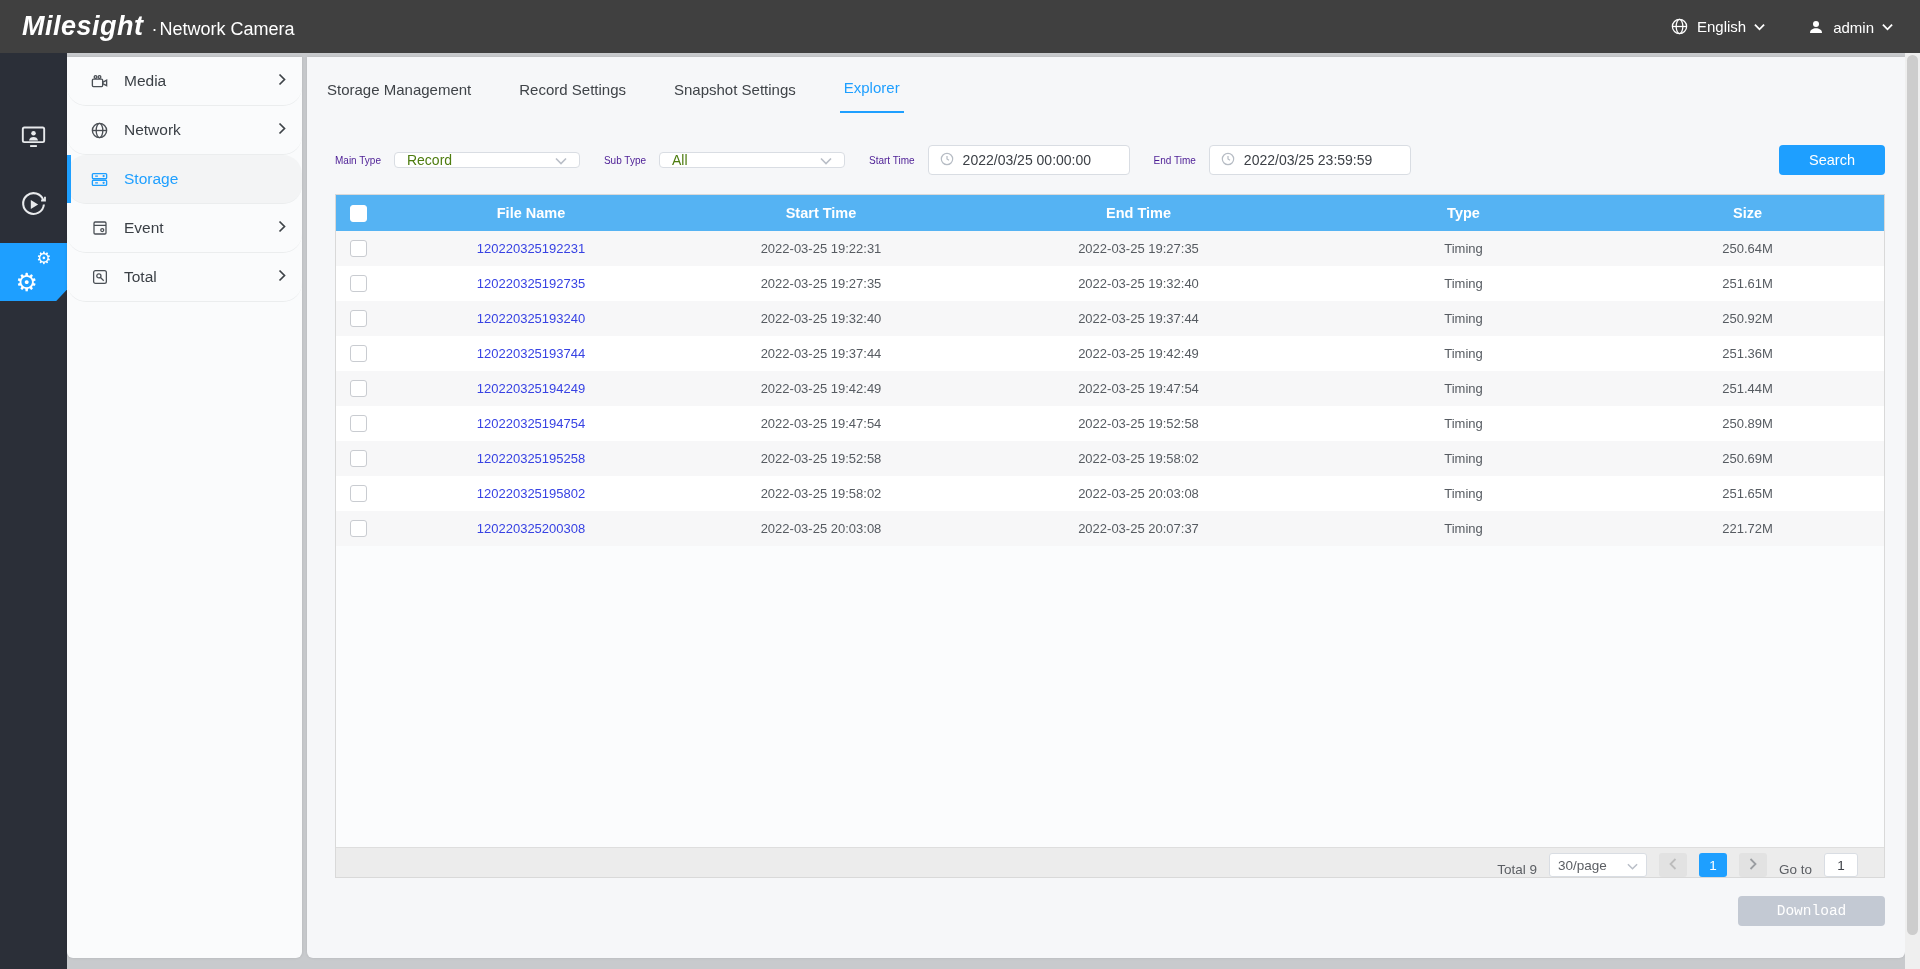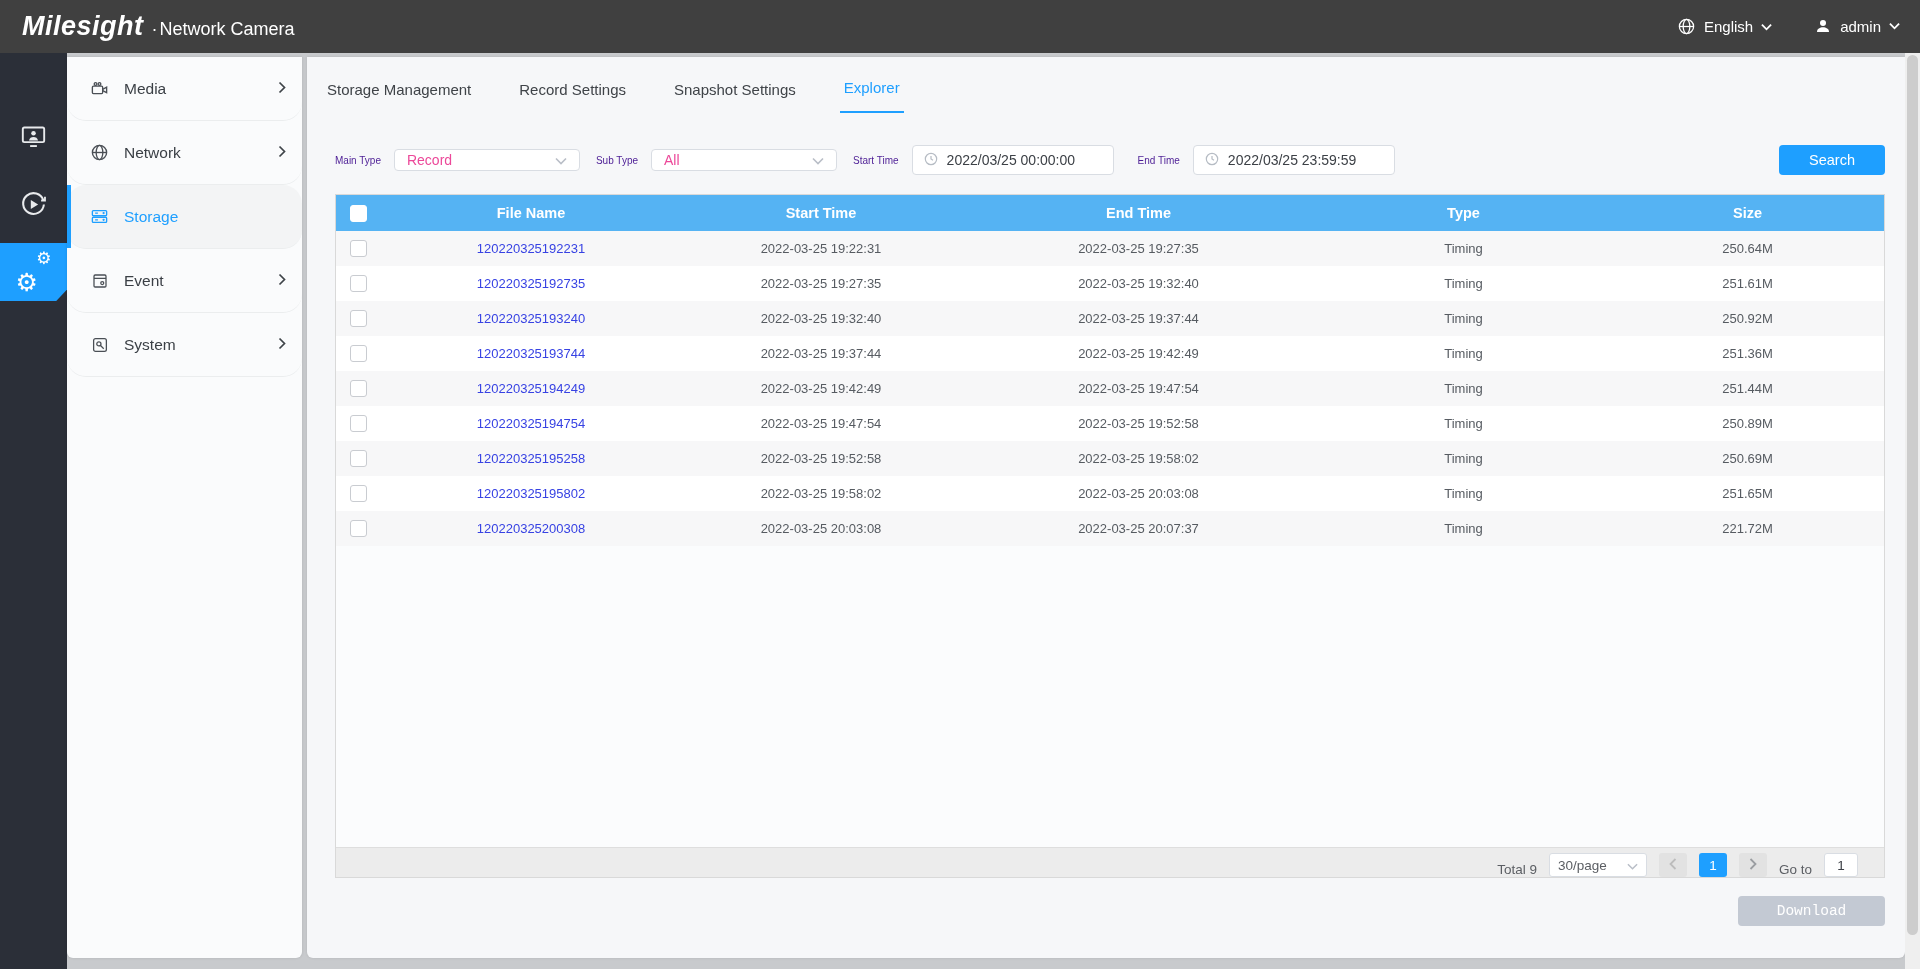--- a/index.html
+++ b/index.html
@@ -6,58 +6,58 @@
   html,body { width:1920px; height:969px; overflow:hidden; }
   body { background:#c8cacd; font-family:"Liberation Sans", sans-serif; position:relative; }
 
   
   .topbar { position:absolute; left:0; top:0; width:1920px; height:53px; background:#404040;
             display:flex; align-items:center; color:#fff; z-index:5; }
   .brand-wrap { display:flex; align-items:baseline; padding-left:22px; }
   .brand { font-size:27px; font-weight:700; font-style:italic; letter-spacing:.5px; }
   .brand-sep { font-size:18px; margin:0 2px 0 8px; }
   .brand-product { font-size:18px; font-weight:400; }
-  .topbar-right { margin-left:auto; display:flex; align-items:flex-start; gap:42px; padding-right:20px; }
+  .topbar-right { margin-left:auto; display:flex; align-items:flex-end; gap:42px; padding-right:27px; }
   .top-menu { display:flex; align-items:center; gap:8px; font-size:15px; cursor:pointer; }
   .top-menu svg { display:block; }
 
   
   .iconrail { position:absolute; left:0; top:53px; width:67px; height:916px; background:#2b2f38; }
   .rail-item { position:absolute; left:0; width:67px; height:46px; display:flex; align-items:center; justify-content:center; }
   .rail-item.active-block { height:58px; background:#1e9fff;
       clip-path:polygon(0 0,100% 0,100% 80%,84% 100%,0 100%); }
   .gear-stack { position:relative; width:34px; height:34px; color:#fff; }
   .gear-big { position:absolute; left:-1px; bottom:-6px; font-size:25px; line-height:1; font-family:"DejaVu Sans", sans-serif; }
   .gear-small { position:absolute; right:-1px; top:-5px; font-size:17px; line-height:1; font-family:"DejaVu Sans", sans-serif; }
 
   
   .menu-panel { position:absolute; left:67px; top:57px; width:235px; height:901px;
                 background:#fafbfc; border-radius:0 0 6px 6px; box-shadow:0 0 3px rgba(0,0,0,.12); }
-  .menu-item { position:relative; height:64px; display:flex; align-items:center; gap:15px;
+  .menu-item { position:relative; height:49px; display:flex; align-items:center; gap:15px;
                padding-left:23px; border-bottom:1px solid #ebedee; font-size:15.5px; color:#3a3f45; cursor:pointer;border-radius:19px; }
   .menu-item .mi-icon { width:19px; height:19px; display:flex; align-items:center; justify-content:center; }
   .menu-item .chev { position:absolute; right:16px; top:50%; transform:translateY(-50%); }
   .menu-item.active { background:#f3f4f5; color:#1e9fff; }
   .menu-item.active::before { content:""; position:absolute; left:0; top:0; width:4px; height:100%; background:#1e9fff; }
 
   
   .content { position:absolute; left:307px; top:57px; width:1598px; height:901px;
              background:#f6f7f9; border-radius:0 0 6px 6px; box-shadow:0 0 3px rgba(0,0,0,.10); }
 
   
   .tabs { height:56px; display:flex; align-items:flex-end; padding-left:16px; }
   .tab { margin-right:40px; padding:0 4px 15px; font-size:15px; color:#3f4348; cursor:pointer; }
   .tab.active { color:#1e9fff; border-bottom:2px solid #1e9fff; }
 
   
   .filters { display:flex; align-items:center; margin:32px 20px 0 28px; height:30px; }
   .f-label { font-size:10px; color:#4c1d95; margin-right:13px; white-space:nowrap; }
-  .sel { width:186px; height:22px; background:#fff; border:1px solid #d9dde3; border-radius:4px;
+  .sel { width:186px; height:16px; background:#fff; border:1px solid #d9dde3; border-radius:4px;
          display:flex; align-items:center; justify-content:space-between; padding:0 12px;
-         font-size:14px; color:#ec4899; margin-right:16px; cursor:pointer; }
+         font-size:14px; color:#4d7c0f; margin-right:24px; cursor:pointer; }
   .dtbox { width:202px; height:30px; background:#fff; border:1px solid #d9dde3; border-radius:4px;
            display:flex; align-items:center; gap:8px; padding:0 10px; font-size:14px; color:#3c4046;
            margin-right:24px; cursor:text; }
   .search-btn { margin-left:auto; margin-right:0; width:106px; height:30px; background:#1e9fff; color:#fff;
                 border:none; border-radius:4px; font-size:14.5px; font-family:"Liberation Sans",sans-serif; cursor:pointer; }
 
   
   .table-wrap { margin:19px 20px 0 28px; height:684px; display:flex; flex-direction:column;
                 border:1px solid #d9d9d9; background:#fbfcfd; }
   .thead { height:36px; background:#55b3f3; display:flex; align-items:stretch; color:#fff;
@@ -227,21 +227,21 @@
     </span>
   </div>
   <div class="menu-item">
     <span class="mi-icon">
       <svg width="18" height="18" viewBox="0 0 24 24" fill="none" stroke="#4a4f55" stroke-width="1.7">
         <rect x="3.5" y="3.5" width="17" height="17" rx="2.5"></rect>
         <circle cx="10.5" cy="10.5" r="2.8"></circle>
           <path d="M13 13l4 4"></path>
       </svg>
     </span>
-    <span>System</span>
+    <span>Total</span>
     <span class="chev">
       <svg width="8" height="13" viewBox="0 0 8 12" fill="none" stroke="#3e4348" stroke-width="1.7">
           <path d="M1.5 1l5 5-5 5"></path>
         </svg>
     </span>
   </div>
 </div>
 
 <div class="content">
 

